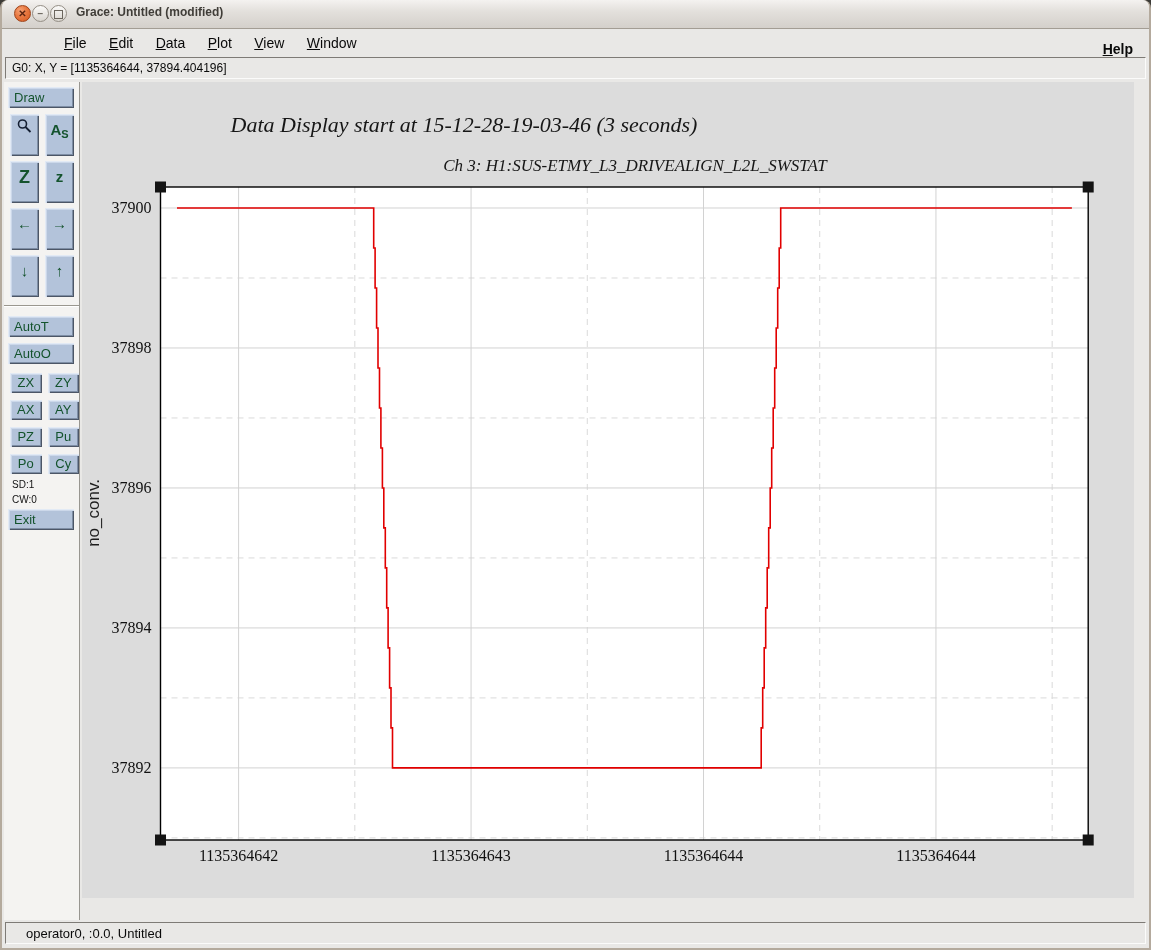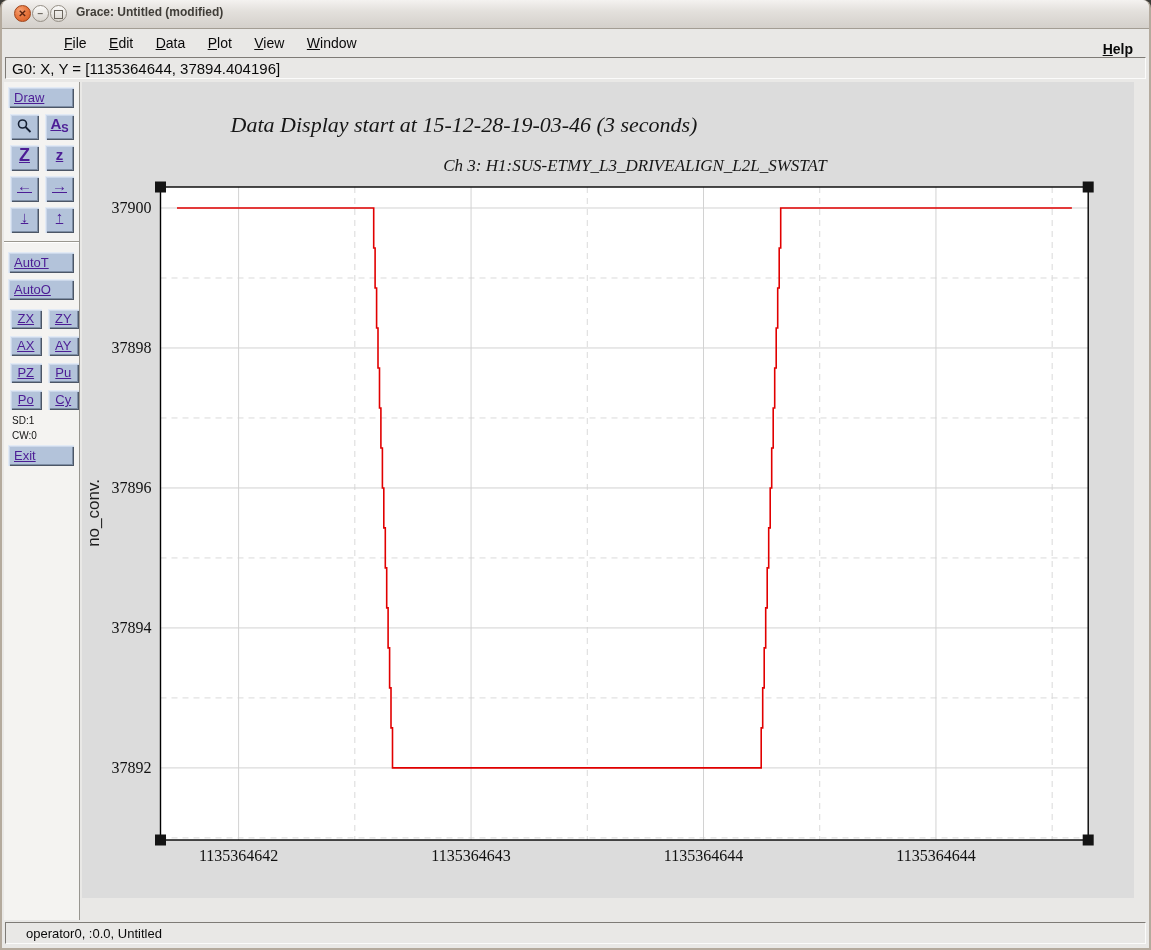--- a/index.html
+++ b/index.html
@@ -23,31 +23,31 @@
   #title-text{position:absolute;left:74px;top:5px;font-size:12px;font-weight:bold;color:#403d38;}
   
   #menubar{position:absolute;left:0;top:29px;right:0;height:27px;background:#e9e8e6;padding-left:44px;}
   .menu-item{display:inline-block;margin-left:18px;margin-top:6px;font-size:14px;color:#090909;cursor:default;}
   .menu-item::first-letter{text-decoration:underline;}
   #menu-help{position:absolute;right:16px;top:6px;font-weight:bold;}
   
   #locator{position:absolute;left:3px;top:57px;right:3px;height:22px;background:#e9e8e6;
            border-top:1px solid #7e7b76;border-left:1px solid #7e7b76;
            border-bottom:1px solid #fbfbfa;border-right:1px solid #fbfbfa;
-           font-size:15px;color:#0a0a0a;line-height:21px;padding-left:6px;box-sizing:border-box;}
+           font-size:12px;color:#0a0a0a;line-height:21px;padding-left:6px;box-sizing:border-box;}
   
   #main{position:absolute;left:2px;top:82px;right:2px;bottom:28px;}
   #toolbar{position:absolute;left:0;top:0;width:76px;bottom:0;background:#f4f3f1;
            border-right:1px solid #989690;box-shadow:1px 0 0 #ffffff;box-sizing:border-box;padding-top:5px;}
-  .tb-btn{background:#b3c3da;color:#4c1d95;font-size:13px;text-align:center;
+  .tb-btn{background:#b3c3da;color:#14532d;font-size:13px;text-align:center;
           box-shadow:inset 1px 1px 0 #e2eaf5,inset 2px 2px 0 #ccd8ea,inset -1px -1px 0 #4c5666,inset -2px -2px 0 #7e8ea5;
-          box-sizing:border-box;cursor:default;position:relative;text-decoration:underline;}
+          box-sizing:border-box;cursor:default;position:relative;}
   .tb-wide{width:66px;height:21px;margin:0 0 6px 4px;line-height:21px;text-align:left;padding-left:6px;}
   .tb-row{display:flex;margin:0 0 5px 6px;gap:6px;}
-  .tb-ico{width:29px;height:26px;line-height:20px;font-weight:bold;font-size:15px;}
+  .tb-ico{width:29px;height:42px;line-height:32px;font-weight:bold;font-size:15px;}
   .tb-sm{width:51px;height:20px;line-height:19px;font-size:13px;}
   .tb-sep{height:0;border-top:1px solid #9a978f;border-bottom:1px solid #ffffff;margin:8px 0 9px 0;}
   .tb-text{font-size:10px;color:#111;margin:4px 0 4px 8px;}
   .as-sub{font-size:11px;vertical-align:-3px;}
   
   #canvas{position:absolute;left:76px;top:0;right:0;bottom:0;background:#e9e8e6;}
   #page{position:absolute;left:2px;top:0;width:1052px;height:816px;background:#dcdcdc;}
   #graph-svg{position:absolute;left:0;top:0;}
   
   #statusbar{position:absolute;left:0;bottom:0;right:0;height:28px;background:#e9e8e6;}

